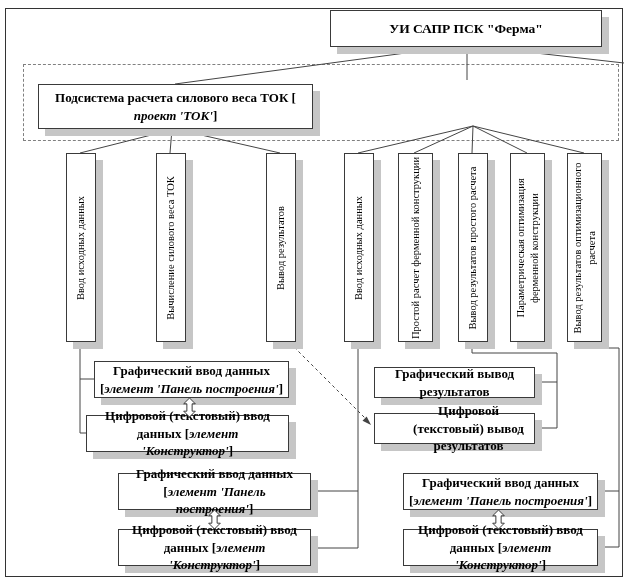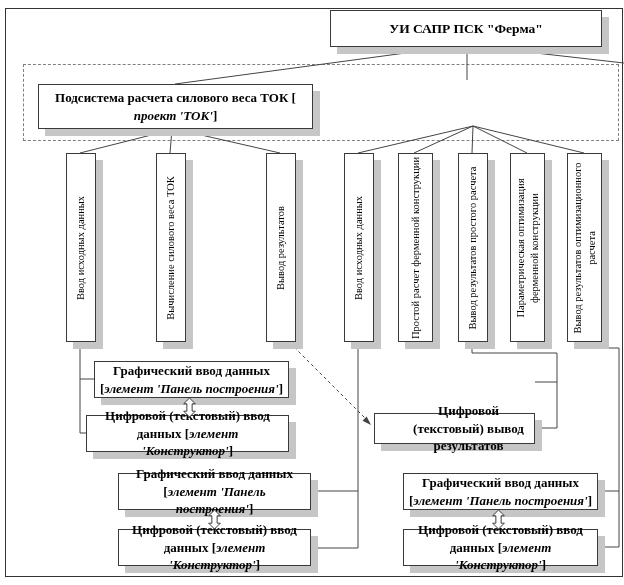--- a/index.html
+++ b/index.html
@@ -124,20 +124,23 @@
   <div class="box ebox" style="left:94px;top:361px;width:195px;height:37px;">
     <span><span>Графический ввод данных [</span><em>элемент 'Панель построения'</em><span>]</span></span>
   </div>
   <div class="box ebox" style="left:86px;top:415px;width:203px;height:37px;">
     <span><span>Цифровой (текстовый) ввод данных [</span><em>элемент 'Конструктор'</em><span>]</span></span>
   </div>
   <svg class="arrow-icon" style="left:183px;top:398px;" viewBox="0 0 12 18">
     <path d="M6 0 L11.5 5.5 L8.5 5.5 L8.5 12.5 L11.5 12.5 L6 18 L0.5 12.5 L3.5 12.5 L3.5 5.5 L0.5 5.5 Z" fill="#fff" stroke="#333" stroke-width="0.9"></path>
   </svg>
 
+  <div class="box ebox" style="left:374px;top:367px;width:161px;height:31px;">
+    <span>Графический вывод результатов</span>
+  </div>
   <div class="box ebox" style="left:374px;top:413px;width:161px;height:31px;padding-left:32px;">
     <span>Цифровой (текстовый) вывод результатов</span>
   </div>
 
   <div class="box ebox" style="left:118px;top:473px;width:193px;height:37px;">
     <span><span>Графический ввод данных [</span><em>элемент 'Панель построения'</em><span>]</span></span>
   </div>
   <div class="box ebox" style="left:118px;top:529px;width:193px;height:37px;">
     <span><span>Цифровой (текстовый) ввод данных [</span><em>элемент 'Конструктор'</em><span>]</span></span>
   </div>

